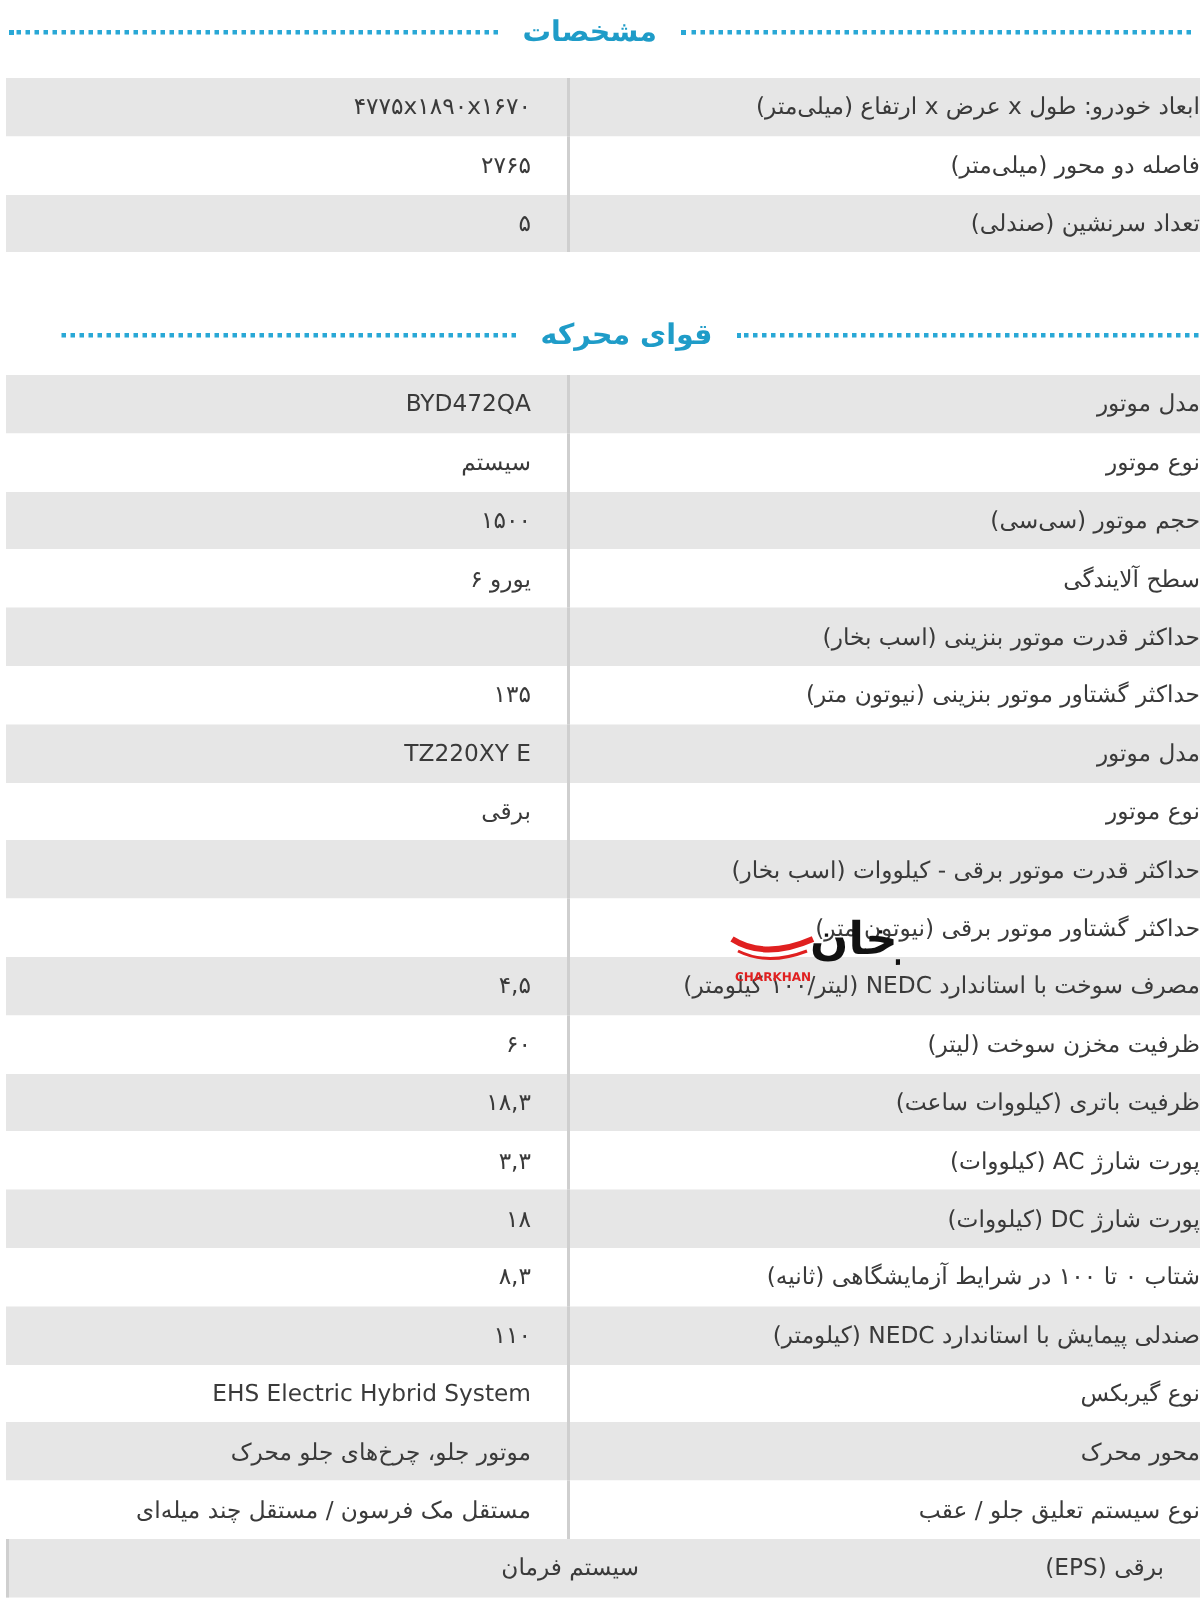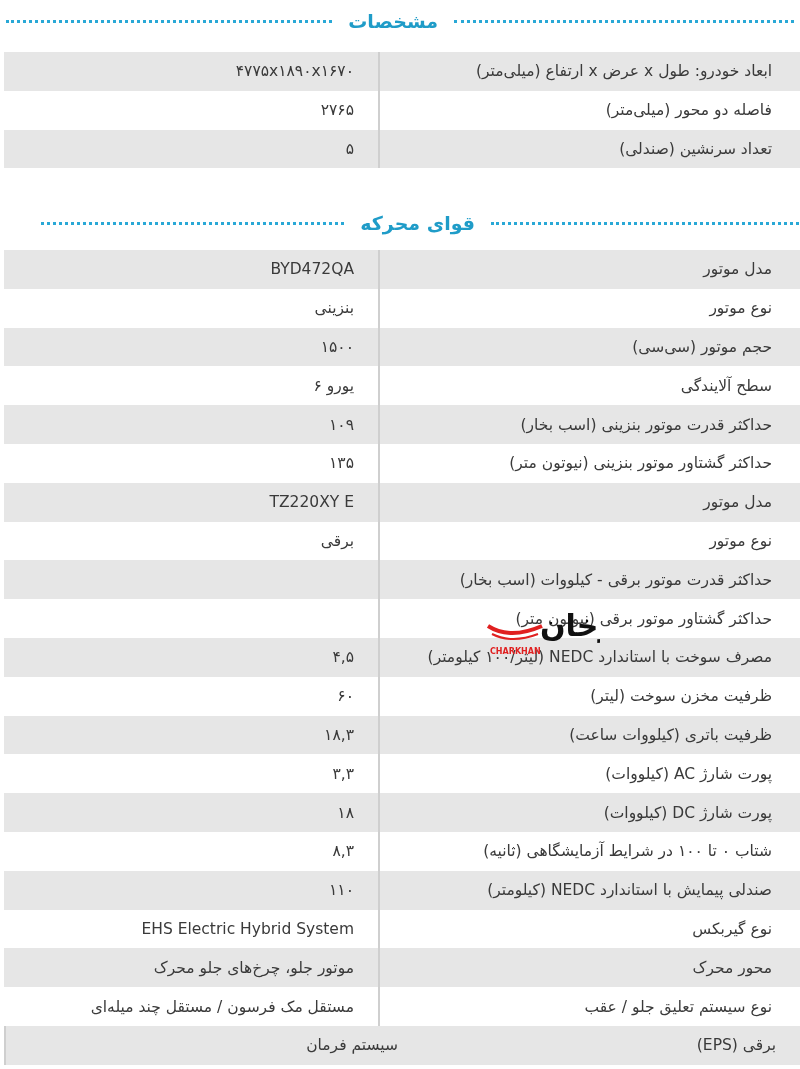--- a/index.html
+++ b/index.html
@@ -31,21 +31,21 @@
   }
   #t1 { top: 52px; }
   #t2 { top: 250px; }
   .row { display: flex; height: 38.8px; direction: rtl; }
   .row:nth-child(odd) { background: #e6e6e6; }
   .row:nth-child(even) { background: #ffffff; }
   .cell {
     display: flex; align-items: center; font-size: 15.5px; white-space: nowrap;
     overflow: hidden; box-sizing: border-box;
   }
-  .label { width: 422px; padding-right: 28px; justify-content: flex-start; border-left: 2px solid #cfcfcf; }
+  .label { width: 422px; padding-right: 0; justify-content: flex-start; border-left: 2px solid #cfcfcf; }
   .value { width: 374px; padding-right: 24px; justify-content: flex-start; }
 
   .watermark {
     position: absolute; left: 480px; top: 604px; width: 120px; height: 56px;
     pointer-events: none;
   }
 </style>
 </head>
 <body>
 
@@ -76,33 +76,32 @@
   <span class="dots"></span>
 </div>
 
 <div class="spec-table" id="t2">
     <div class="row">
       <div class="cell label">مدل موتور</div>
       <div class="cell value">BYD472QA</div>
     </div>
     <div class="row">
       <div class="cell label">نوع موتور</div>
-      <div class="cell value">بنزینی</div>
+      <div class="cell value">سیستم</div>
     </div>
     <div class="row">
       <div class="cell label">حجم موتور (سی‌سی)</div>
       <div class="cell value">۱۵۰۰</div>
     </div>
     <div class="row">
       <div class="cell label">سطح آلایندگی</div>
       <div class="cell value">یورو ۶</div>
     </div>
     <div class="row">
       <div class="cell label">حداکثر قدرت موتور بنزینی (اسب بخار)</div>
-      <div class="cell value">۱۰۹</div>
     </div>
     <div class="row">
       <div class="cell label">حداکثر گشتاور موتور بنزینی (نیوتون متر)</div>
       <div class="cell value">۱۳۵</div>
     </div>
     <div class="row">
       <div class="cell label">مدل موتور</div>
       <div class="cell value">TZ220XY E</div>
     </div>
     <div class="row">

